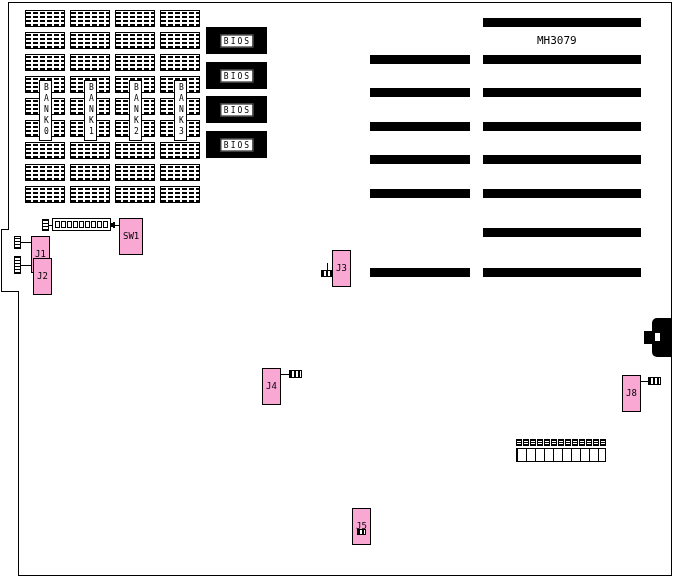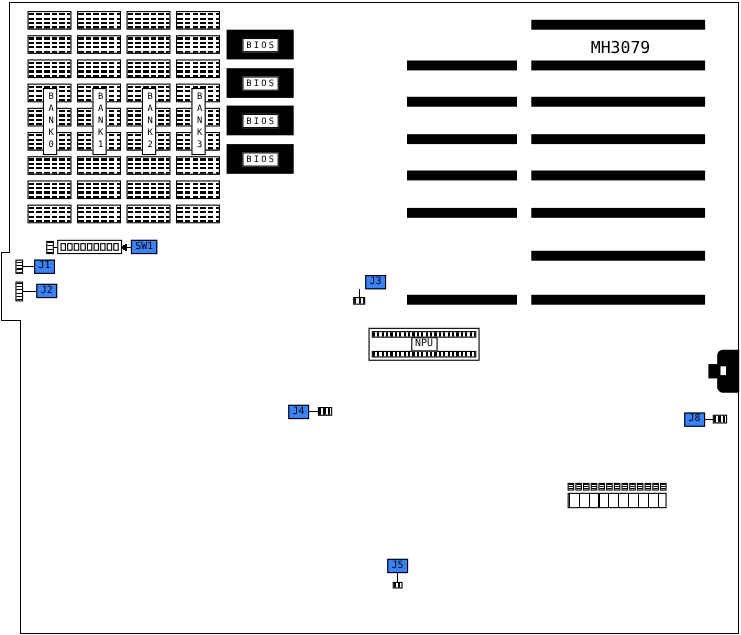--- a/index.html
+++ b/index.html
@@ -40,27 +40,27 @@
   
   .bios-chip { position: absolute; left: 206px; width: 61px; height: 27px; background: #000; }
   .bios-label {
     position: absolute; left: 50%; top: 50%; transform: translate(-50%,-50%);
     background: #fff; border: 1px solid #000;
     font-size: 8px; letter-spacing: 2px; padding: 1px 1px 1px 3px; white-space: nowrap;
   }
 
   
   .slot { position: absolute; height: 9px; background: #000; }
-  .model-label { position: absolute; left: 537px; top: 34px; font-size: 15px; }
+  .model-label { position: absolute; left: 537px; top: 34px; font-size: 11px; }
 
   
   .ref-label {
     position: absolute;
-    border: 1px solid #000; background: #3b82f6;
-    font-size: 9px; line-height: 11px; padding: 0 3px; white-space: nowrap;
+    border: 1px solid #000; background: #f9a8d4;
+    font-size: 9px; line-height: 11px; padding: 12px 3px; white-space: nowrap;
   }
 
   
   .stub {
     position: absolute; border: 1px solid #000; box-sizing: border-box;
     background: repeating-linear-gradient(0deg, #000 0 1px, #fff 1px 3px);
   }
   .stub-v { background: repeating-linear-gradient(90deg, #000 0 2px, #fff 2px 4px); }
 
   
@@ -210,25 +210,20 @@
   <div class="ref-label" style="left:119px;top:218px">SW1</div>
 
   <div class="stub" style="left:14px;top:236px;width:7px;height:13px"></div>
   <div class="ref-label" style="left:31px;top:236px">J1</div>
   <div class="stub" style="left:14px;top:256px;width:7px;height:18px"></div>
   <div class="ref-label" style="left:33px;top:258px">J2</div>
 
   <div class="ref-label" style="left:332px;top:250px">J3</div>
   <div class="stub stub-v" style="left:321px;top:270px;width:11px;height:7px"></div>
 
-  <div class="npu-socket">
-    <div class="npu-pins top"></div>
-    <div class="npu-pins bottom"></div>
-    <div class="npu-label">NPU</div>
-  </div>
 
   <div class="ref-label" style="left:262px;top:368px">J4</div>
   <div class="stub stub-v" style="left:289px;top:370px;width:13px;height:8px"></div>
 
   <div class="ref-label" style="left:622px;top:375px">J8</div>
   <div class="stub stub-v" style="left:648px;top:377px;width:13px;height:8px"></div>
 
   <div class="ref-label" style="left:352px;top:508px">J5</div>
   <div class="stub stub-v" style="left:357px;top:529px;width:9px;height:6px"></div>
 

